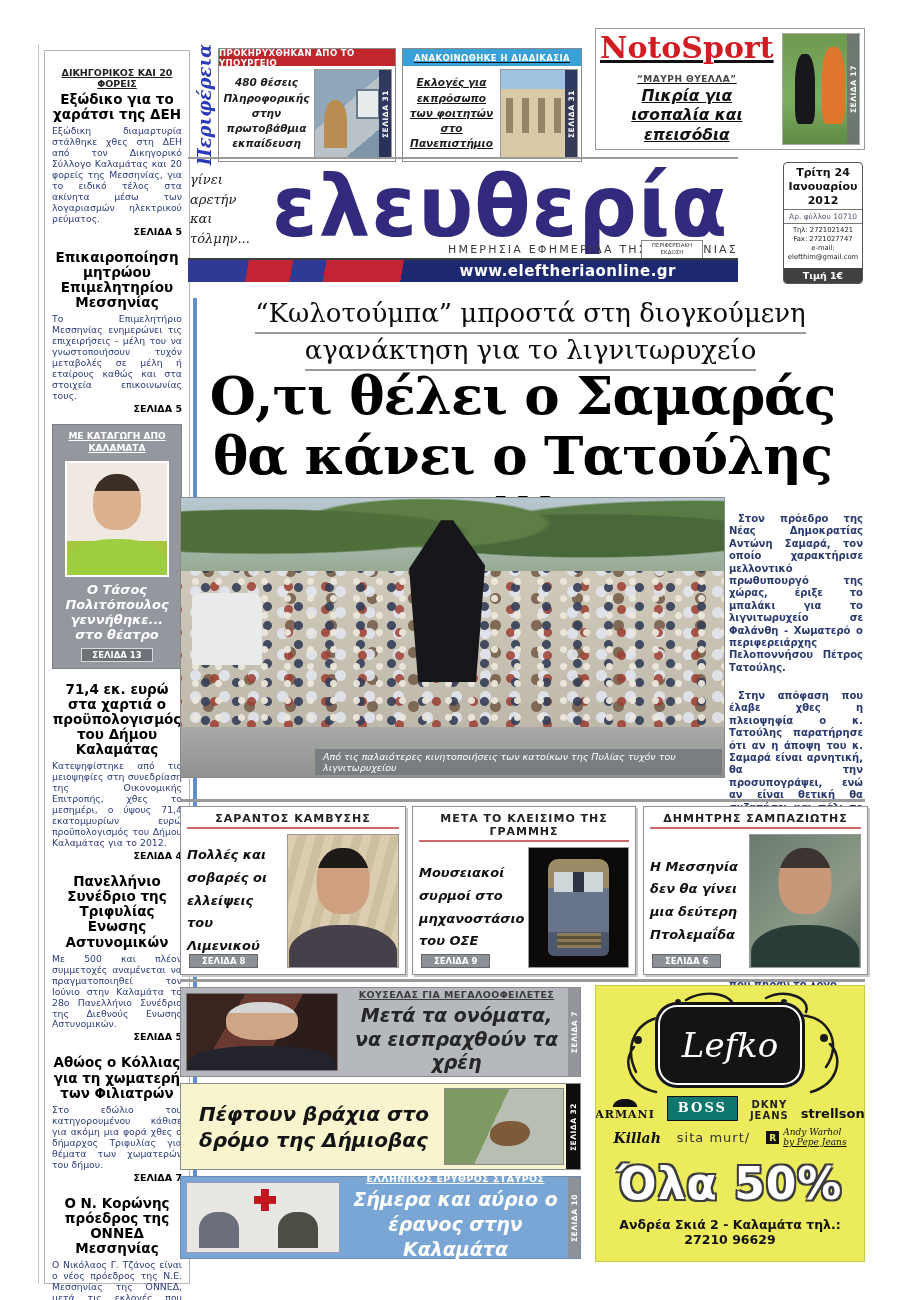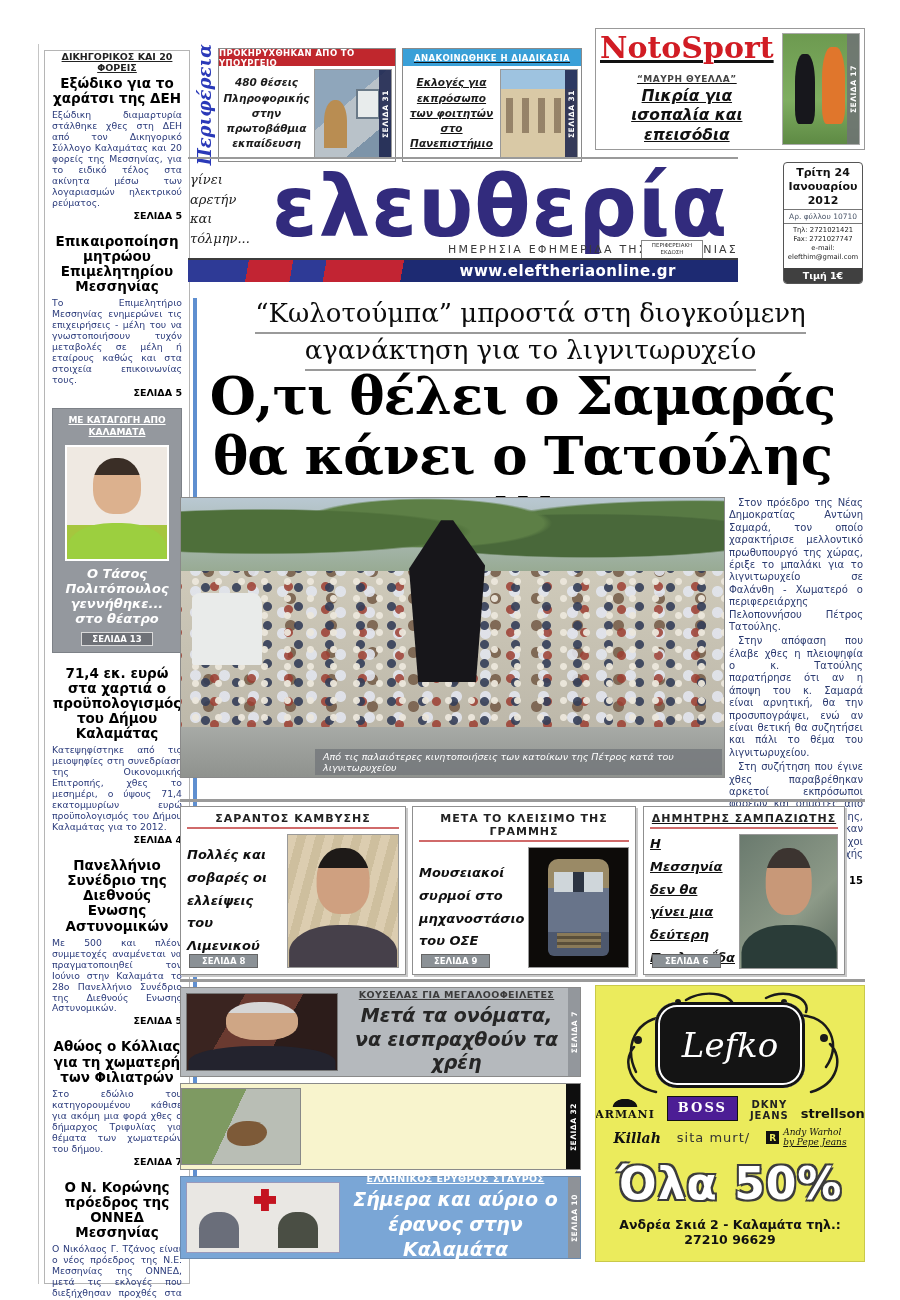--- a/index.html
+++ b/index.html
@@ -2,21 +2,21 @@
 <html><head>
 <meta charset="utf-8">
 <style>
   html,body{margin:0;padding:0;background:#fff;}
   .page{position:relative;width:900px;height:1300px;background:#fff;overflow:hidden;
         font-family:"DejaVu Sans","Liberation Sans",sans-serif;color:#111;}
   .abs{position:absolute;}
 
   
   .sidebar{left:44px;top:50px;width:146px;height:1234px;border:1px solid #b5b5b5;
-           padding:0 7px;box-sizing:border-box;display:flex;flex-direction:column;gap:10px;}
+           padding:16px 7px;box-sizing:border-box;display:flex;flex-direction:column;gap:10px;}
   .sb-kicker{font-size:9.5px;font-weight:bold;text-align:center;text-decoration:underline;color:#222;}
   .sb-title{font-size:13.5px;font-weight:bold;text-align:center;line-height:1.12;margin:3px 0 4px;color:#000;}
   .sb-body{font-size:9.3px;line-height:1.18;text-align:justify;color:#2c3c7c;margin:0;}
   .sb-page{font-size:9.5px;font-weight:bold;text-align:right;color:#000;margin-top:1px;}
   .feature{background:#94989e;border:1px solid #7d8187;padding:6px 5px;text-align:center;}
   .feature .fk{font-size:9px;font-weight:bold;color:#fff;text-decoration:underline;line-height:1.3;}
   .boyphoto{width:100px;height:112px;margin:6px auto 5px;border:2px solid #fff;position:relative;overflow:hidden;
             background:linear-gradient(#efe9e2 0 70%,#a6c63e 70% 100%);}
   .feature .ft{font-size:13px;font-weight:bold;font-style:italic;color:#fff;line-height:1.18;}
   .feature .fp{display:inline-block;margin-top:5px;font-size:8.5px;font-weight:bold;color:#fff;
@@ -115,21 +115,21 @@
   .mp-street{position:absolute;left:0;bottom:0;right:0;height:18%;background:linear-gradient(#a7aaa6,#8f928e);}
   .mp-flag{position:absolute;left:42%;top:8%;width:14%;height:58%;background:#17161a;
       clip-path:polygon(42% 0,58% 0,100% 28%,88% 100%,12% 100%,0 30%);}
   .mp-van{position:absolute;left:2%;top:34%;width:13%;height:26%;background:#e9ebea;border-radius:8px 10px 2px 2px;}
   .caption{position:absolute;right:2px;bottom:2px;max-width:72%;background:rgba(118,121,124,.85);
       color:#fff;font-size:9.5px;font-style:italic;padding:2px 8px;}
 
   
   .rightcol{left:729px;top:497px;width:134px;height:298px;font-size:10px;line-height:1.24;
       color:#2a3a70;text-align:justify;}
-  .rightcol p{margin:0 0 2px;text-indent:9px;}
+  .rightcol p{margin:16px 0 2px;text-indent:9px;font-weight:bold;}
   .rc-page{text-align:right;font-weight:bold;color:#000;font-size:10px;}
 
   .hrule{background:#9a9a9a;}
 
   
   .midbox{top:806px;height:169px;background:#fff;border:1px solid #8f8f8f;box-shadow:2px 2px 0 #c9c9c9;
       box-sizing:border-box;padding:5px 6px;display:flex;flex-direction:column;}
   .midbox .mh{text-align:center;font-size:11px;font-weight:bold;letter-spacing:1px;color:#222;
       border-bottom:2px solid #d06a6a;padding-bottom:2px;}
   .midbox .mb{flex:1;display:flex;margin-top:4px;}
@@ -186,21 +186,21 @@
       box-sizing:border-box;position:absolute;text-align:center;overflow:hidden;}
   .lf-swirl{position:absolute;left:20px;top:6px;width:230px;height:120px;}
   .lf-frame{position:relative;margin:16px auto 4px;width:150px;height:86px;background:#141414;
       border-radius:22px;display:flex;align-items:center;justify-content:center;
       box-shadow:inset 0 0 0 3px #141414,inset 0 0 0 5px #fff;}
   .lf-logo{font-family:"DejaVu Serif",serif;font-style:italic;color:#fff;font-size:34px;}
   .lf-brands{margin-top:8px;display:flex;justify-content:center;gap:12px;align-items:flex-end;}
   .lf-armani{font-family:"DejaVu Serif",serif;font-weight:bold;font-size:11px;letter-spacing:1px;color:#111;}
   .lf-armani::before{content:"";display:block;margin:0 auto 1px;width:30px;height:10px;
       background:radial-gradient(ellipse at 50% 100%,#111 0 55%,transparent 60%);}
-  .lf-boss{background:#4c1d95;color:#fff;font-family:"DejaVu Serif",serif;font-weight:bold;
+  .lf-boss{background:#0f766e;color:#fff;font-family:"DejaVu Serif",serif;font-weight:bold;
       font-size:13px;letter-spacing:2px;padding:3px 10px 5px;border:1px solid #111;}
   .lf-dkny{font-size:10px;font-weight:bold;letter-spacing:1px;color:#222;}
   .lf-strellson{font-size:13px;font-weight:bold;color:#111;}
   .lf-brands2{margin-top:7px;display:flex;justify-content:center;gap:16px;align-items:center;}
   .lf-killah{font-family:"DejaVu Serif",serif;font-style:italic;font-weight:bold;font-size:14px;color:#111;}
   .lf-sita{font-size:13px;color:#333;letter-spacing:1px;}
   .lf-pepe{display:flex;align-items:center;gap:4px;}
   .lf-pepe .sq{width:13px;height:13px;background:#111;color:#ebeb5c;font-size:9px;font-weight:bold;
       display:flex;align-items:center;justify-content:center;}
   .lf-pepe .sig{font-family:"DejaVu Serif",serif;font-style:italic;font-size:9px;color:#111;line-height:1.1;text-align:left;}
@@ -236,21 +236,21 @@
       <div class="boyphoto person" style="--hair:#3a2e26;--skin:#dcb18e;--shirt:#9ccf3f;"></div>
       <div class="ft">Ο Τάσος Πολιτόπουλος γεννήθηκε... στο θέατρο</div>
       <span class="fp">ΣΕΛΙΔΑ 13</span>
     </div>
     <div>
       <div class="sb-title">71,4 εκ. ευρώ στα χαρτιά ο προϋπολογισμός του Δήμου Καλαμάτας</div>
       <p class="sb-body">Κατεψηφίστηκε από τις μειοψηφίες στη συνεδρίαση της Οικονομικής Επιτροπής, χθες το μεσημέρι, ο ύψους 71,4 εκατομμυρίων ευρώ προϋπολογισμός του Δήμου Καλαμάτας για το 2012.</p>
       <div class="sb-page">ΣΕΛΙΔΑ 4</div>
     </div>
     <div>
-      <div class="sb-title">Πανελλήνιο Συνέδριο της Διεθνούς Ενωσης Αστυνομικών</div>
+      <div class="sb-title">Πανελλήνιο Συνέδριο της Τριφυλίας Ενωσης Αστυνομικών</div>
       <p class="sb-body">Με 500 και πλέον συμμετοχές αναμένεται να πραγματοποιηθεί τον Ιούνιο στην Καλαμάτα το 28ο Πανελλήνιο Συνέδριο της Διεθνούς Ενωσης Αστυνομικών.</p>
       <div class="sb-page">ΣΕΛΙΔΑ 5</div>
     </div>
     <div>
       <div class="sb-title">Αθώος ο Κόλλιας για τη χωματερή των Φιλιατρών</div>
       <p class="sb-body">Στο εδώλιο του κατηγορουμένου κάθισε για ακόμη μια φορά χθες ο δήμαρχος Τριφυλίας για θέματα των χωματερών του δήμου.</p>
       <div class="sb-page">ΣΕΛΙΔΑ 7</div>
     </div>
     <div>
       <div class="sb-title">Ο Ν. Κορώνης πρόεδρος της ΟΝΝΕΔ Μεσσηνίας</div>
@@ -341,21 +341,21 @@
     <span>Ο,τι θέλει ο Σαμαράς</span><br>
     <span>θα κάνει ο Τατούλης !!!</span>
   </h1>
 
   <div class="mainphoto">
     <div class="mp-trees"></div>
     <div class="mp-crowd"></div>
     <div class="mp-street"></div>
     <div class="mp-van"></div>
     <div class="mp-flag"></div>
-    <div class="caption">Από τις παλαιότερες κινητοποιήσεις των κατοίκων της Πέτρος κατά του λιγνιτωρυχείου</div>
+    <div class="caption">Από τις παλαιότερες κινητοποιήσεις των κατοίκων της Πυλίας τυχόν του λιγνιτωρυχείου</div>
   </div>
 
   <div class="abs rightcol">
     <p>Στον πρόεδρο της Νέας Δημοκρατίας Αντώνη Σαμαρά, τον οποίο χαρακτήρισε μελλοντικό πρωθυπουργό της χώρας, έριξε το μπαλάκι για το λιγνιτωρυχείο σε Φαλάνθη - Χωματερό ο περιφερειάρχης Πελοποννήσου Πέτρος Τατούλης.</p>
     <p>Στην απόφαση που έλαβε χθες η πλειοψηφία ο κ. Τατούλης παρατήρησε ότι αν η άποψη του κ. Σαμαρά είναι αρνητική, θα την προσυπογράψει, ενώ αν είναι θετική θα συζητήσει και πάλι το θέμα του λιγνιτωρυχείου.</p>
     <p>Στη συζήτηση που έγινε χθες παραβρέθηκαν αρκετοί εκπρόσωποι φορέων και δημότες από τον τέως Δήμο Κορώνης, ενώ αρνητικά τάχθηκαν νυν και πρώην δήμαρχοι της ευρύτερης περιοχής που πήραν το λόγο.</p>
     <div class="rc-page">ΣΕΛΙΔΑ 15</div>
   </div>
 
   <div class="abs hrule" style="left:180px;top:799px;width:685px;height:3px;"></div>
@@ -373,21 +373,21 @@
     <div class="mh">ΜΕΤΑ ΤΟ ΚΛΕΙΣΙΜΟ ΤΗΣ ΓΡΑΜΜΗΣ</div>
     <div class="mb">
       <div class="mtxt">Μουσειακοί συρμοί στο μηχανοστάσιο του ΟΣΕ</div>
       <div class="mph ph-train">
           <div class="train-face"></div>
         </div>
     </div>
     <span class="badge">ΣΕΛΙΔΑ 9</span>
   </div>
 
-  <div class="abs midbox" style="left:643px;width:202px;text-decoration:underline;">
+  <div class="abs midbox" style="left:643px;width:225px;">
     <div class="mh">ΔΗΜΗΤΡΗΣ ΣΑΜΠΑΖΙΩΤΗΣ</div>
     <div class="mb">
       <div class="mtxt">Η Μεσσηνία δεν θα γίνει μια δεύτερη Πτολεμαΐδα</div>
       <div class="mph person ph-sampaziotis" style="--hair:#3c3430;--skin:#c89878;--shirt:#2a3c38;"></div>
     </div>
     <span class="badge">ΣΕΛΙΔΑ 6</span>
   </div>
 
   <div class="abs hrule" style="left:180px;top:979px;width:685px;height:3px;"></div>
 
@@ -396,20 +396,21 @@
     <div class="ktxt">
       <div class="kk">ΚΟΥΣΕΛΑΣ ΓΙΑ ΜΕΓΑΛΟΟΦΕΙΛΕΤΕΣ</div>
       <div class="kt">Μετά τα ονόματα, να εισπραχθούν τα χρέη</div>
     </div>
     <div class="pstrip">
         <span class="vtext">ΣΕΛΙΔΑ 7</span>
       </div>
   </div>
 
   <div class="rocks">
+    <div class="rtxt">Πέφτουν βράχια στο δρόμο της Δήμιοβας</div>
     <div class="rph"></div>
     <div class="pstrip">
         <span class="vtext">ΣΕΛΙΔΑ 32</span>
       </div>
   </div>
 
   <div class="redcross">
     <div class="cph">
       <div class="cross"></div>
       <div class="m1"></div>

